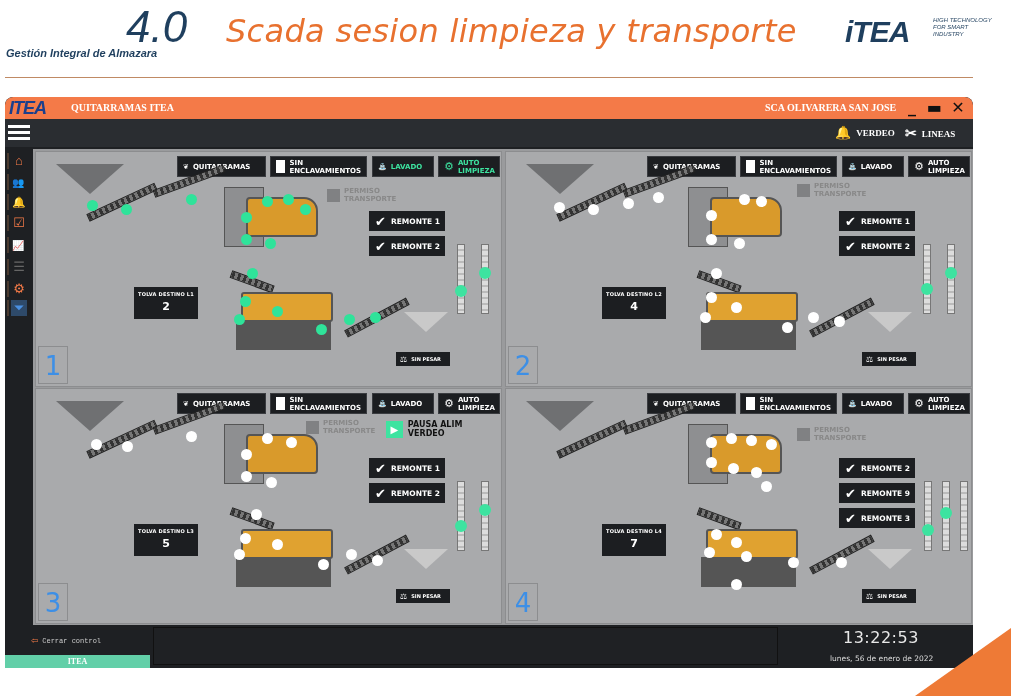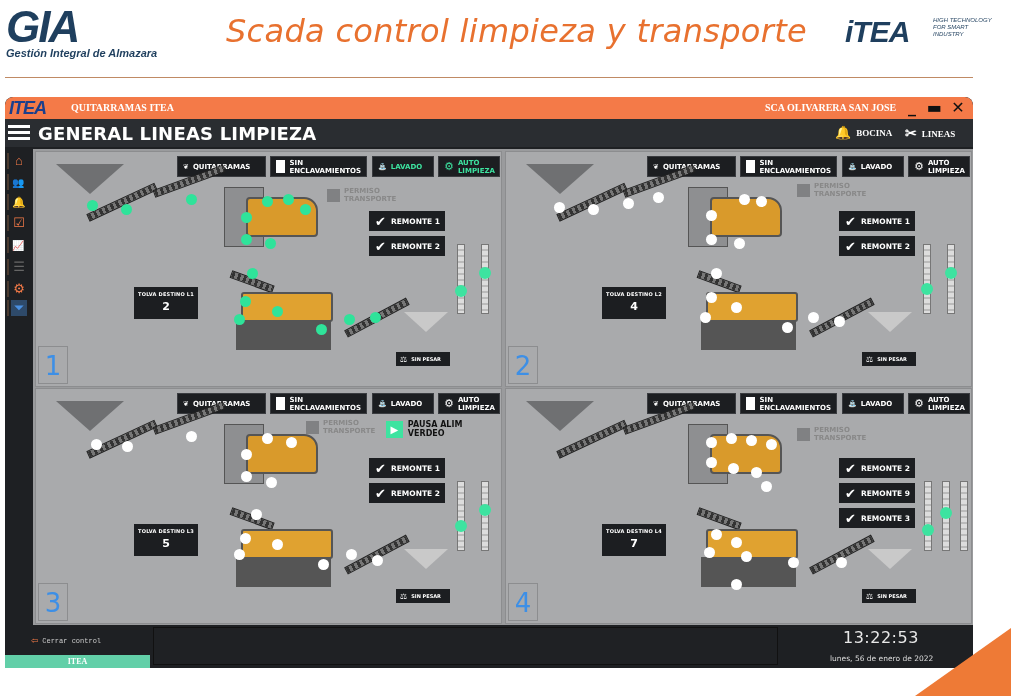--- a/index.html
+++ b/index.html
@@ -62,24 +62,24 @@
 .logout .ic{color:#f47a48;font-size:12px}
 .itea-strip{left:0;top:30px;width:145px;height:13px;background:#62cfa8;color:#fff;font:bold 8px "Liberation Serif",serif;text-align:center;line-height:13px}
 .clock{left:838px;top:3px;font:16px "DejaVu Sans",sans-serif;color:#e8e8e8;letter-spacing:.5px}
 .date{left:825px;top:29px;font:7.5px "DejaVu Sans",sans-serif;color:#ddd}
 .tri{left:915px;top:628px;width:0;height:0;border-left:96px solid transparent;border-bottom:68px solid #ee7a36}
 </style>
 </head>
 <body>
 
 <div class="abs logo-gia">
-  <span class="gia-big">GIA</span>
+  <span class="gia-40">4.0</span>
   <span class="gia-sub">Gestión Integral de Almazara</span>
 </div>
-<div class="abs slide-title">Scada control limpieza y transporte</div>
+<div class="abs slide-title">Scada sesion limpieza y transporte</div>
 <div class="abs itea-logo">
   <span class="itea-word">iTEA</span>
   <span class="itea-tag">HIGH TECHNOLOGY FOR SMART INDUSTRY</span>
 </div>
 <div class="abs hr"></div>
 
 <div class="abs win">
   <div class="abs titlebar">
     <span class="abs tb-logo">ITEA</span>
     <span class="abs tb-app">QUITARRAMAS ITEA</span>
@@ -88,24 +88,23 @@
     <span class="abs wb" style="left:920px">▬</span>
     <span class="abs wb" style="left:944px">✕</span>
   </div>
 
   <div class="abs header">
     <div class="abs hamb">
         <span></span>
         <span></span>
         <span></span>
       </div>
-    <span class="abs page-title">GENERAL LINEAS LIMPIEZA</span>
     <div class="abs hbtn" style="left:830px">
       <span style="font-size:13px">🔔</span>
-      <span>BOCINA</span>
+      <span>VERDEO</span>
     </div>
     <div class="abs hbtn" style="left:900px">
       <span style="font-size:14px">✂</span>
       <span>LINEAS</span>
     </div>
   </div>
 
   <div class="abs sidebar">
     <div class="sicon" style="top:6px"><span>⌂</span></div>
     <div class="sicon" style="top:27px"><span style="font-size:10px">👥</span></div>

